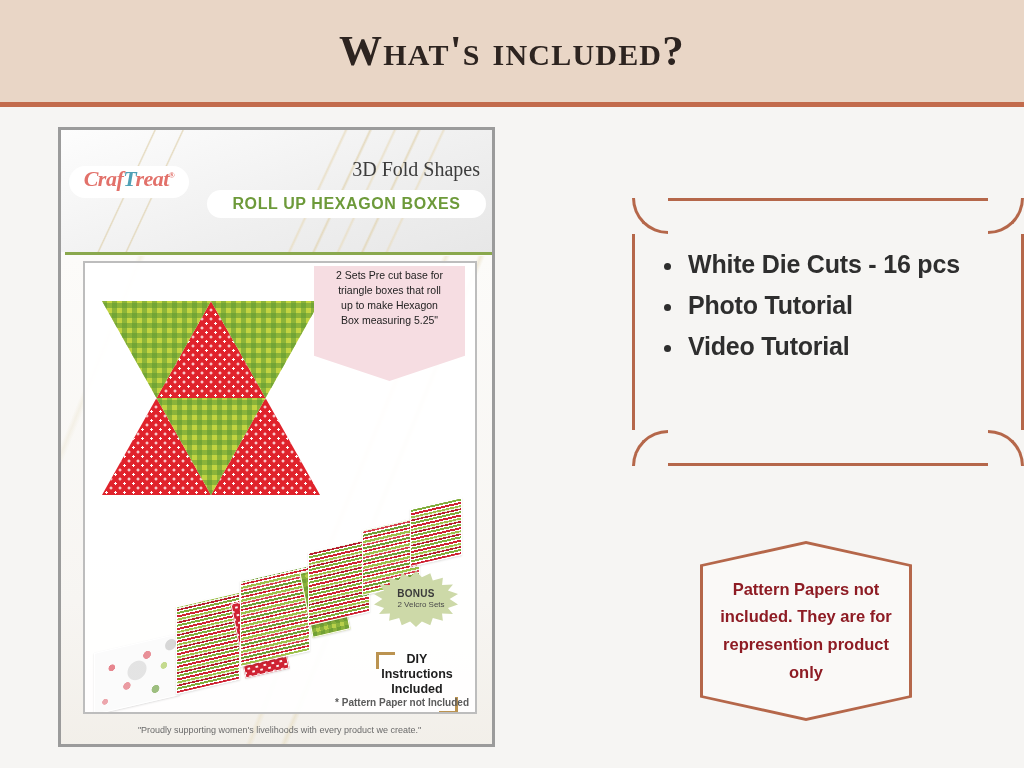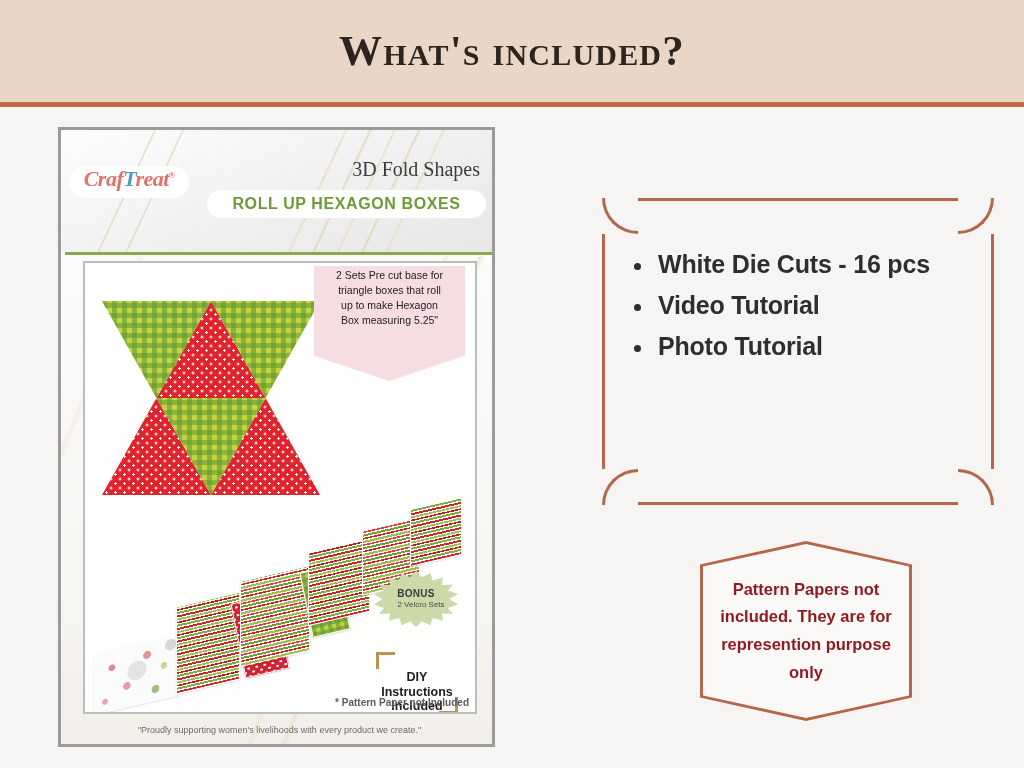--- a/index.html
+++ b/index.html
@@ -261,21 +261,21 @@
   }
   #bonus-title { font-size: 10px; font-weight: 700; color: #3a3a3a; letter-spacing: .3px; text-align: right; }
   #bonus-sub   { font-size: 8px; color: #4a4a4a; margin-left: 10px; }
 
   
   #diy-box {
     position: absolute;
     left: 291px; top: 389px;
     width: 82px; height: 62px;
     display: flex; flex-direction: column;
-    align-items: center; justify-content: flex-end;
+    align-items: center; justify-content: flex-start;
     text-align: center;
     line-height: 1.18;
   }
   #diy-box::before, #diy-box::after {
     content: "";
     position: absolute;
     width: 16px; height: 14px;
   }
   #diy-box::before { left: 0; top: 0; border-left: 3px solid #bb9350; border-top: 3px solid #bb9350; }
   #diy-box::after  { right: 0; bottom: 0; border-right: 3px solid #bb9350; border-bottom: 3px solid #bb9350; }
@@ -295,22 +295,22 @@
     width: 437px;
     text-align: center;
     font-size: 9px;
     color: #6a6a6a;
     white-space: nowrap;
   }
 
   
   #included-frame {
     position: absolute;
-    left: 602px; top: 198px;
-    width: 392px; height: 307px;
+    left: 632px; top: 198px;
+    width: 392px; height: 268px;
   }
   #included-frame .fr-edge {
     position: absolute;
     background: #b5674a;
   }
   
   .fr-top    { left: 36px; top: 0; right: 36px; height: 3px; }
   .fr-bottom { left: 36px; bottom: 0; right: 36px; height: 3px; }
   .fr-left   { left: 0; top: 36px; bottom: 36px; width: 3px; }
   .fr-right  { right: 0; top: 36px; bottom: 36px; width: 3px; }
@@ -457,23 +457,23 @@
   <div class="fr-edge fr-bottom"></div>
   <div class="fr-edge fr-left"></div>
   <div class="fr-edge fr-right"></div>
   <div class="fr-corner fr-c-tl"></div>
   <div class="fr-corner fr-c-tr"></div>
   <div class="fr-corner fr-c-bl"></div>
   <div class="fr-corner fr-c-br"></div>
 
   <ul id="included-list">
     <li>White Die Cuts - 16 pcs</li>
+    <li>Photo Tutorial</li>
     <li>Video Tutorial</li>
-    <li>Photo Tutorial</li>
   </ul>
 </div>
 
 <div id="hex-note">
   <div id="hex-note-shape"></div>
   <div id="hex-note-inner">
-    <div id="hex-note-text">Pattern Papers not included. They are for represention purpose only</div>
+    <div id="hex-note-text">Pattern Papers not included. They are for represention product only</div>
   </div>
 </div>
 
 </body></html>

